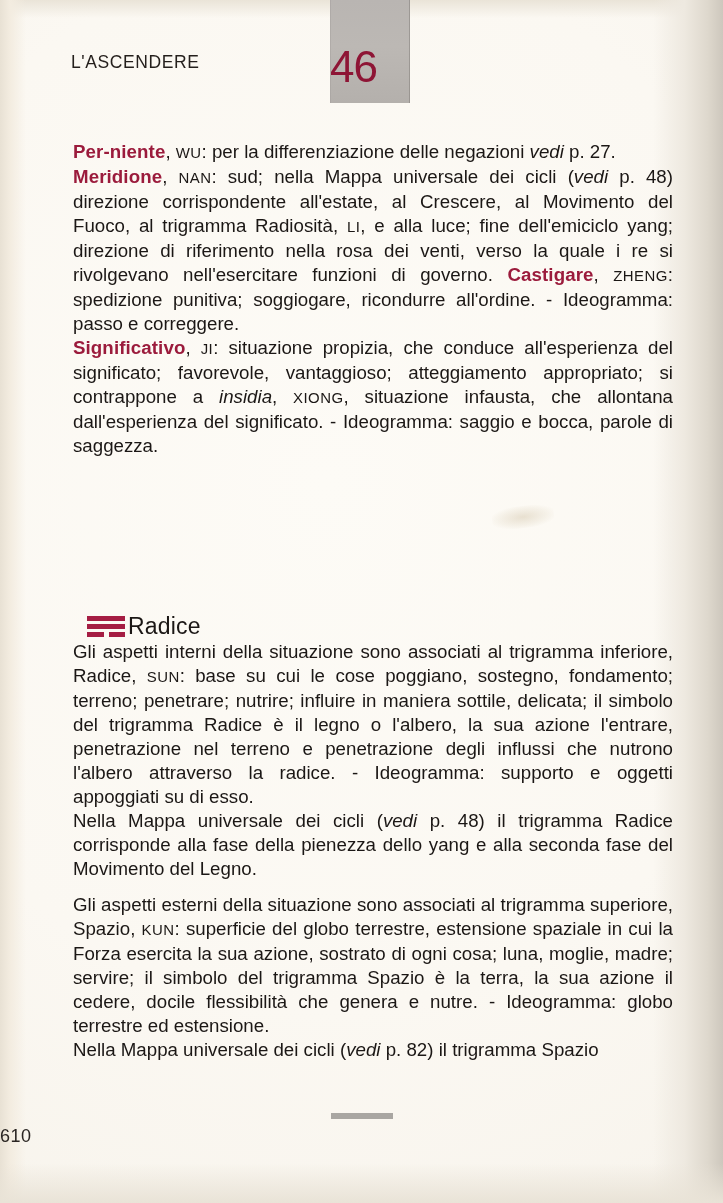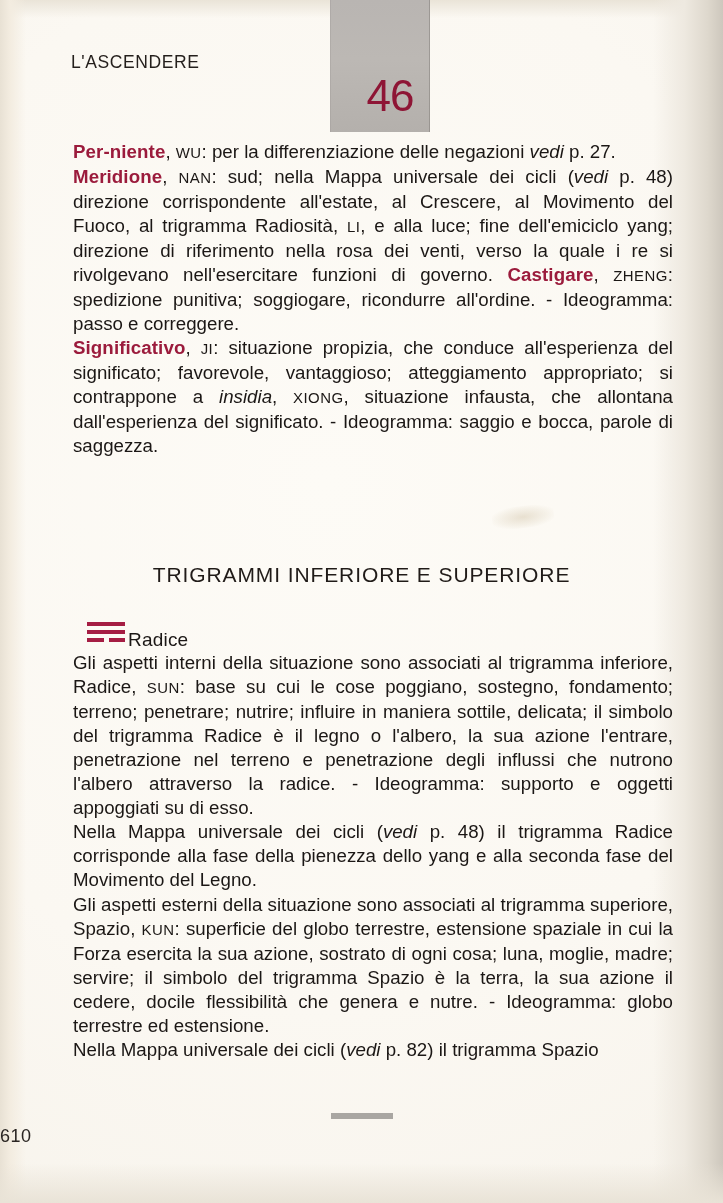--- a/index.html
+++ b/index.html
@@ -61,27 +61,26 @@
     font-size: 17.5px;
     letter-spacing: 0.6px;
     color: #241f1c;
     white-space: nowrap;
   }
 
   
   .chapter-tab {
     position: absolute;
     left: 330px; top: 0px;
-    width: 80px; height: 132px;
+    width: 80px; height: 103px;
     background: linear-gradient(to bottom, #b9b5b2 0%, #bcb8b4 45%, #b4b0ac 100%);
     box-shadow: inset -1px 0 0 rgba(120,115,110,.45), inset 1px 0 0 rgba(160,156,152,.4);
     display: flex;
     align-items: flex-end;
-    justify-content: center;
-    padding-left: 20px;
+    justify-content: flex-start;
   }
   .chapter-num {
     font-size: 44px;
     color: #8e1535;
     line-height: 1;
     padding-bottom: 14px;
     letter-spacing: -1px;
   }
 
   
@@ -137,24 +136,23 @@
   }
   .tri-row { display: flex; height: 4.6px; gap: 5px; }
   .tri-row span {
     background: #a51d43;
     height: 100%;
     display: block;
   }
   .tri-row.yang span { width: 100%; }
   .tri-row.yin span { width: calc(50% - 2.5px); }
   .trigram-name {
-    font-size: 19px;
+    font-size: 23px;
     color: #1b1715;
     letter-spacing: 0.2px;
-    margin-top: 16px;
   }
 
   
   .folio-bar {
     position: absolute;
     left: 50%;
     transform: translateX(-50%);
     top: 1113px;
     width: 62px; height: 6px;
     background: #a9a6a2;
@@ -189,21 +187,20 @@
 
     <p><span class="hw">Per-niente</span><span>, </span><span class="sc">WU</span><span>: per la differenziazione delle negazioni </span><span class="it">vedi</span><span> p. 27.</span></p>
 
 
     <p><span class="hw">Meridione</span><span>, </span><span class="sc">NAN</span><span>: sud; nella Mappa universale dei cicli (</span><span class="it">vedi</span><span> p. 48) direzione corrispondente all'estate, al Crescere, al Movimento del Fuoco, al trigramma Radiosità, </span><span class="sc">LI</span><span>, e alla luce; fine dell'emiciclo yang; direzione di riferimento nella rosa dei venti, verso la quale i re si rivolgevano nell'esercitare funzioni di governo. </span><span class="hw">Castigare</span><span>, </span><span class="sc">ZHENG</span><span>: spedizione punitiva; soggiogare, ricondurre all'ordine. - Ideogramma: passo e correggere.</span></p>
 
     <p><span class="hw">Significativo</span><span>, </span><span class="sc">JI</span><span>: situazione propizia, che conduce all'esperienza del significato; favorevole, vantaggioso; atteggiamento appropriato; si contrappone a </span><span class="it">insidia</span><span>, </span><span class="sc">XIONG</span><span>, situazione infausta, che allontana dall'esperienza del significato. - Ideogramma: saggio e bocca, parole di saggezza.</span></p>
 
   </div>
 
-  <div class="section-title" style="top:563px;">TRIGRAMMI INFERIORE E SUPERIORE</div>
 
   <div class="col" style="top:613px;">
     <div class="trigram-head">
       <span class="trigram-glyph">
         <span class="tri-row yang">
             <span></span>
           </span>
         <span class="tri-row yang">
             <span></span>
           </span>

